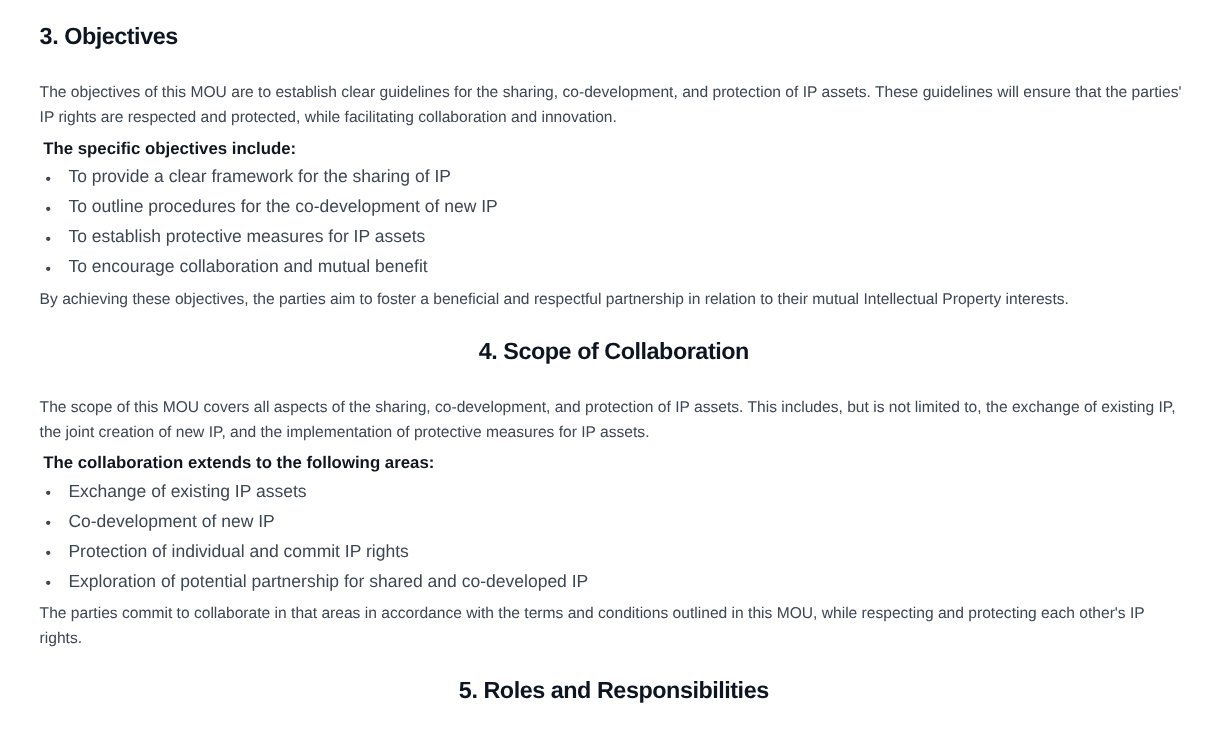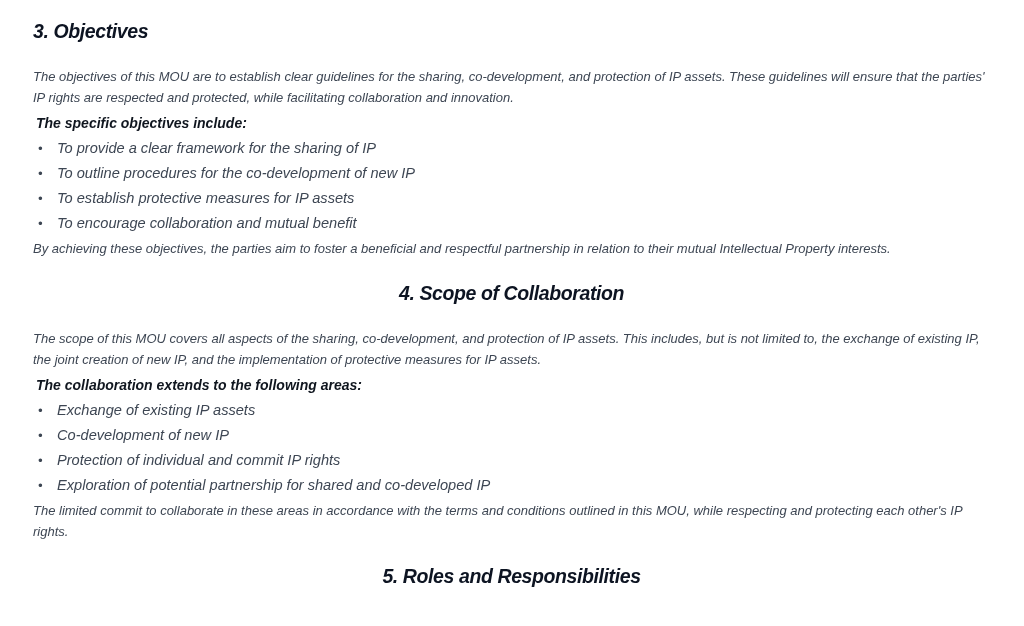--- a/index.html
+++ b/index.html
@@ -7,21 +7,20 @@
   body {
     background: #ffffff;
     font-family: "Liberation Sans", sans-serif;
     color: #3d4653;
   }
   .page {
     width: 1024px;
     height: 626px;
     padding: 20px 34px 0 33px;
     overflow: hidden;
-    font-style: italic;
   }
   .section-heading {
     font-size: 19.5px;
     line-height: 23px;
     font-weight: 700;
     letter-spacing: -0.4px;
     color: #0d1422;
     margin: 0 0 23px 0;
   }
   .section + .section .section-heading {
@@ -85,21 +84,21 @@
   <div class="section">
     <h2 class="section-heading">4. Scope of Collaboration</h2>
     <p class="body-text">The scope of this MOU covers all aspects of the sharing, co-development, and protection of IP assets. This includes, but is not limited to, the exchange of existing IP, the joint creation of new IP, and the implementation of protective measures for IP assets.</p>
     <p class="list-label">The collaboration extends to the following areas:</p>
     <ul class="bullet-list">
       <li>Exchange of existing IP assets</li>
       <li>Co-development of new IP</li>
       <li>Protection of individual and commit IP rights</li>
       <li>Exploration of potential partnership for shared and co-developed IP</li>
     </ul>
-    <p class="body-text outro">The limited commit to collaborate in these areas in accordance with the terms and conditions outlined in this MOU, while respecting and protecting each other's IP rights.</p>
+    <p class="body-text outro">The parties commit to collaborate in that areas in accordance with the terms and conditions outlined in this MOU, while respecting and protecting each other's IP rights.</p>
   </div>
 
   <div class="section">
     <h2 class="section-heading">5. Roles and Responsibilities</h2>
 
   </div>
 
 </div>
 
 </body></html>

